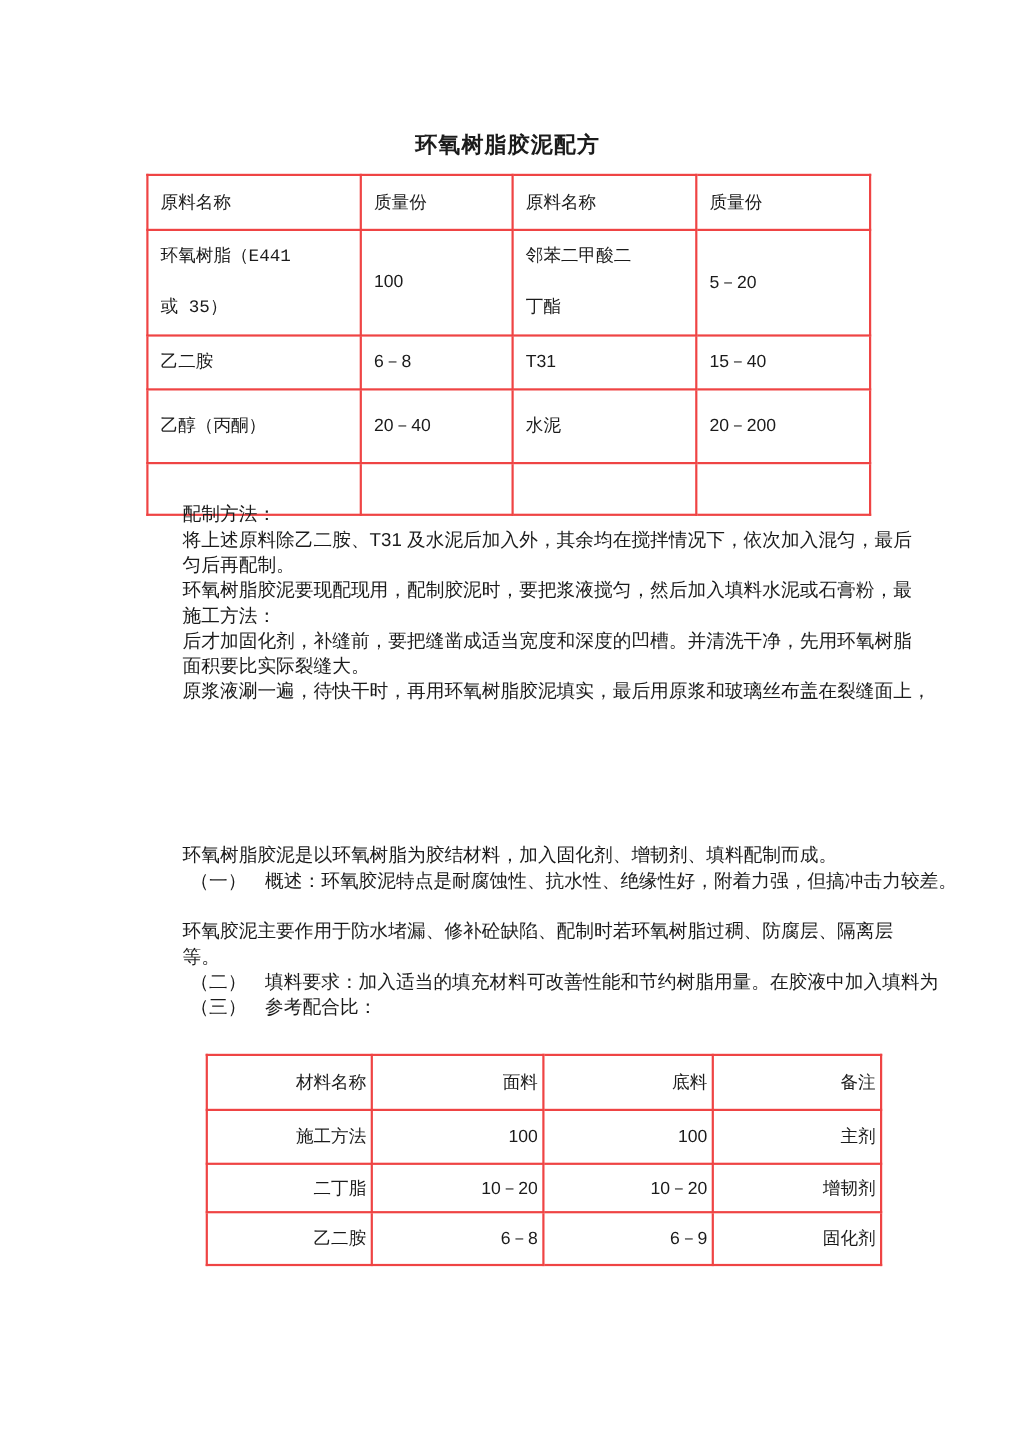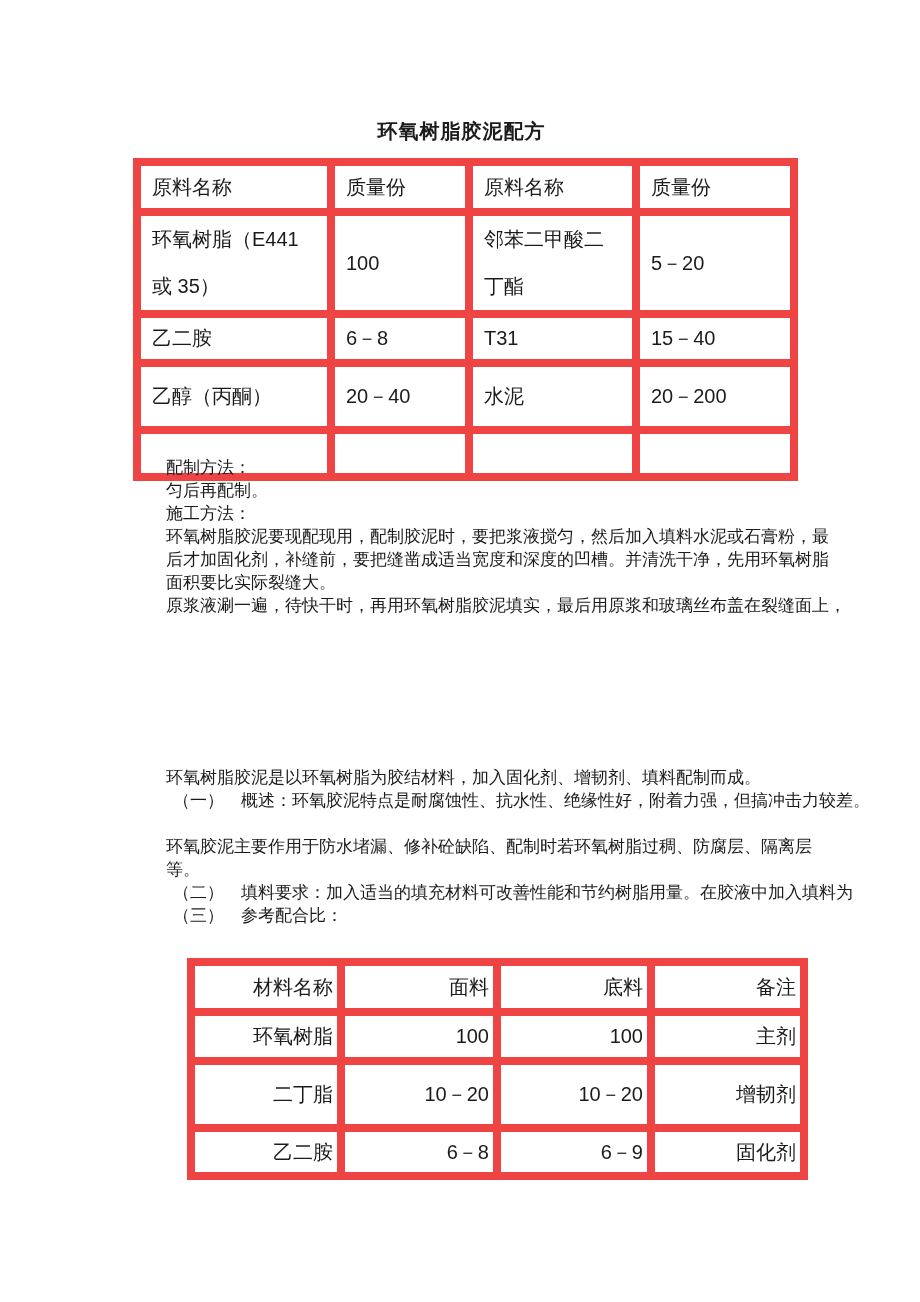--- a/index.html
+++ b/index.html
@@ -20,30 +20,30 @@
     font-weight:bold;
     letter-spacing:1px;
     white-space:nowrap;
   }
   table.doc-table{
     position:absolute;
     border-collapse:collapse;
     table-layout:fixed;
   }
   table.doc-table td{
-    border:8px solid #ef4444;
+    border:2px solid #ef4444;
     padding:0 4px 0 11px;
-    font-size:20px;
+    font-size:16px;
     vertical-align:middle;
     overflow:hidden;
     white-space:nowrap;
   }
   .t1{left:133px;top:158px;width:657px;}
   .t2{left:187px;top:958px;width:613px;text-align:right;}
-  .two-line div{line-height:47px;}
+  .two-line div{line-height:47px;font-family:Liberation Mono, monospace;}
   .para{
     position:absolute;
     left:133px;
     font-size:17px;
     line-height:23px;
     white-space:nowrap;
   }
   .para-method{top:456px;}
   .para-intro{top:766px;}
   .line{height:23px;margin-left:33px;}
@@ -100,23 +100,24 @@
       <td></td>
       <td></td>
       <td></td>
       <td></td>
     </tr>
   </tbody>
     </table>
 
   <div class="para para-method">
     <div class="line">配制方法：</div>
+    <div class="line">将上述原料除乙二胺、T31 及水泥后加入外，其余均在搅拌情况下，依次加入混匀，最后</div>
     <div class="line">匀后再配制。</div>
+    <div class="line">环氧树脂胶泥要现配现用，配制胶泥时，要把浆液搅匀，然后加入填料水泥或石膏粉，最</div>
     <div class="line">施工方法：</div>
-    <div class="line">环氧树脂胶泥要现配现用，配制胶泥时，要把浆液搅匀，然后加入填料水泥或石膏粉，最</div>
     <div class="line">后才加固化剂，补缝前，要把缝凿成适当宽度和深度的凹槽。并清洗干净，先用环氧树脂</div>
     <div class="line">面积要比实际裂缝大。</div>
     <div class="line">原浆液涮一遍，待快干时，再用环氧树脂胶泥填实，最后用原浆和玻璃丝布盖在裂缝面上，</div>
   </div>
 
   <div class="para para-intro">
     <div class="line">环氧树脂胶泥是以环氧树脂为胶结材料，加入固化剂、增韧剂、填料配制而成。</div>
     <div class="line ind-item">（一）　概述：环氧胶泥特点是耐腐蚀性、抗水性、绝缘性好，附着力强，但搞冲击力较差。</div>
     <div class="blank-line"></div>
     <div class="line">环氧胶泥主要作用于防水堵漏、修补砼缺陷、配制时若环氧树脂过稠、防腐层、隔离层</div>
@@ -133,26 +134,26 @@
         <col style="width:153px">
     </colgroup>
     <tbody>
         <tr style="height:50px">
       <td>材料名称</td>
       <td>面料</td>
       <td>底料</td>
       <td>备注</td>
     </tr>
     <tr style="height:49px">
-      <td>环氧树脂</td>
+      <td>施工方法</td>
       <td>100</td>
       <td>100</td>
       <td>主剂</td>
     </tr>
-    <tr style="height:67px">
+    <tr style="height:44px">
       <td>二丁脂</td>
       <td>10－20</td>
       <td>10－20</td>
       <td>增韧剂</td>
     </tr>
     <tr style="height:48px">
       <td>乙二胺</td>
       <td>6－8</td>
       <td>6－9</td>
       <td>固化剂</td>

